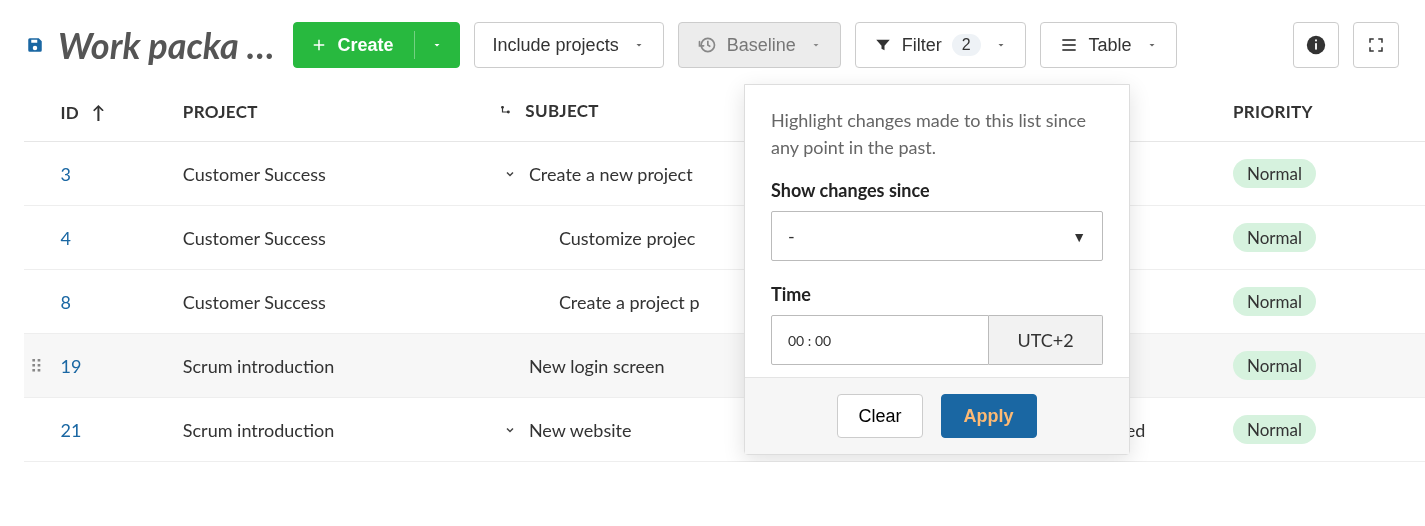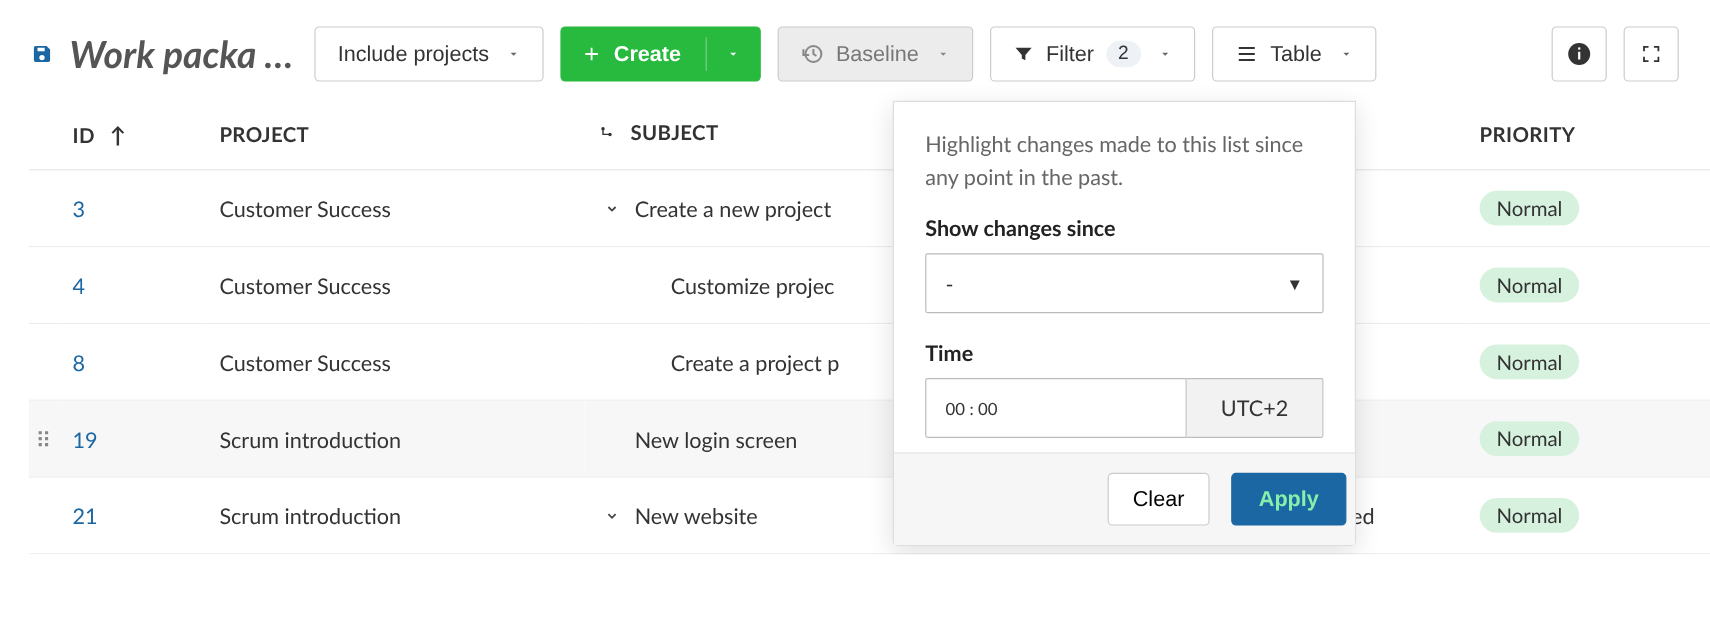--- a/index.html
+++ b/index.html
@@ -1,21 +1,21 @@
 <!DOCTYPE html>
 <html><head>
 <meta charset="utf-8">
 <style>
 * { box-sizing: border-box; margin: 0; padding: 0; }
 body { font-family: -apple-system, "Segoe UI", "Lato", sans-serif; font-size: 16px; color: #333; background: #fff; width: 1425px; }
 
 .toolbar { display: flex; align-items: center; padding: 22px 26px 16px 26px; gap: 14px; }
 .title-wrap { display: flex; align-items: center; gap: 14px; flex: 0 0 auto; margin-right: 4px; }
 .save-icon { width: 18px; height: 18px; color: #1a67a3; }
-.title { font-size: 31px; font-weight: 700; font-style: italic; color: #555; white-space: nowrap; }
+.title { font-size: 36px; font-weight: 700; font-style: italic; color: #555; white-space: nowrap; }
 
 .btn { display: inline-flex; align-items: center; gap: 10px; height: 46px; padding: 0 18px; border: 1px solid #ccc; background: #fff; border-radius: 4px; font-size: 18px; color: #333; cursor: pointer; }
 .btn .chev { margin-left: 4px; }
 .btn-create { background: #28b93f; border-color: #28b93f; color: #fff; font-weight: 600; padding: 0 16px; }
 .btn-create .divider { width: 1px; height: 28px; background: rgba(255,255,255,0.35); margin: 0 2px 0 10px; }
 .btn-baseline { background: #ececec; color: #777; }
 .btn-icon-only { padding: 0; width: 46px; justify-content: center; }
 
 .filter-count { background: #eef2f6; border-radius: 12px; padding: 2px 10px; font-size: 16px; color: #333; }
 
@@ -52,56 +52,56 @@
 
 .popover { position: absolute; top: 0; left: 744px; width: 386px; background: #fff; border: 1px solid #ddd; border-radius: 0 0 4px 4px; box-shadow: 0 6px 22px rgba(0,0,0,0.12); z-index: 10; }
 .popover-body { padding: 22px 26px 12px 26px; }
 .popover-desc { color: #666; font-size: 18px; line-height: 1.5; margin-bottom: 18px; }
 .popover-label { font-weight: 700; font-size: 18px; margin-bottom: 10px; color: #222; }
 .popover-select { display:flex; align-items:center; justify-content:space-between; border: 1px solid #bbb; height: 50px; padding: 0 16px; font-size: 18px; border-radius: 2px; margin-bottom: 22px; }
 .popover-select .caret { font-size: 14px; }
 .time-row { display: flex; gap: 0; }
 .time-input { flex: 1; border: 1px solid #bbb; height: 50px; padding: 0 16px; font-size: 14px; border-radius: 2px 0 0 2px; display:flex; align-items:center; }
 .tz-box { width: 114px; border: 1px solid #bbb; border-left: none; height: 50px; display:flex; align-items:center; justify-content:center; background:#f2f2f2; font-size: 18px; border-radius: 0 2px 2px 0; }
-.popover-footer { background: #f6f6f6; border-top: 1px solid #e4e4e4; padding: 16px 7px; display:flex; justify-content:flex-end; gap: 18px; }
+.popover-footer { background: #f6f6f6; border-top: 1px solid #e4e4e4; padding: 16px 7px; display:flex; justify-content:center; gap: 18px; }
 .btn-clear { background: #fff; border: 1px solid #ccc; height: 44px; padding: 0 20px; border-radius: 4px; font-size: 18px; cursor:pointer; }
-.btn-apply { background: #1a67a3; border: 1px solid #1a67a3; color: #86efac; height: 44px; padding: 0 22px; border-radius: 4px; font-size: 18px; font-weight: 600; cursor:pointer; }
+.btn-apply { background: #1a67a3; border: 1px solid #1a67a3; color: #fdba74; height: 44px; padding: 0 22px; border-radius: 4px; font-size: 18px; font-weight: 600; cursor:pointer; }
 
 .hier-icon svg { width: 14px; height: 14px; }
 </style>
 </head>
 <body>
 
 <div class="toolbar">
   <div class="title-wrap">
     <span class="save-icon">
       <svg viewBox="0 0 24 24" fill="currentColor">
           <path d="M17 3H5a2 2 0 0 0-2 2v14a2 2 0 0 0 2 2h14a2 2 0 0 0 2-2V7l-4-4zM7 5h8v4H7V5zm5 14a3 3 0 1 1 0-6 3 3 0 0 1 0 6z"></path>
         </svg>
     </span>
     <span class="title">Work packa …</span>
   </div>
 
-  <button class="btn">
-    <span>Include projects</span>
-    <span class="chev">
-        <svg viewBox="0 0 24 24" fill="#666">
-          <path d="M7 10l5 5 5-5z"></path>
-        </svg>
-      </span>
-  </button>
-
   <button class="btn btn-create">
     <svg width="18" height="18" viewBox="0 0 24 24" fill="#fff">
         <path d="M11 5h2v6h6v2h-6v6h-2v-6H5v-2h6z"></path>
       </svg>
     <span>Create</span>
     <span class="divider"></span>
     <span class="chev">
         <svg viewBox="0 0 24 24" fill="#fff">
+          <path d="M7 10l5 5 5-5z"></path>
+        </svg>
+      </span>
+  </button>
+
+  <button class="btn">
+    <span>Include projects</span>
+    <span class="chev">
+        <svg viewBox="0 0 24 24" fill="#666">
           <path d="M7 10l5 5 5-5z"></path>
         </svg>
       </span>
   </button>
 
   <button class="btn btn-baseline">
     <svg width="20" height="20" viewBox="0 0 24 24" fill="none" stroke="#888" stroke-width="2">
         <circle cx="13" cy="12" r="8"></circle>
         <path d="M13 7v5l3 2"></path>
         <path d="M3 8v5h5" stroke-linecap="round"></path>

